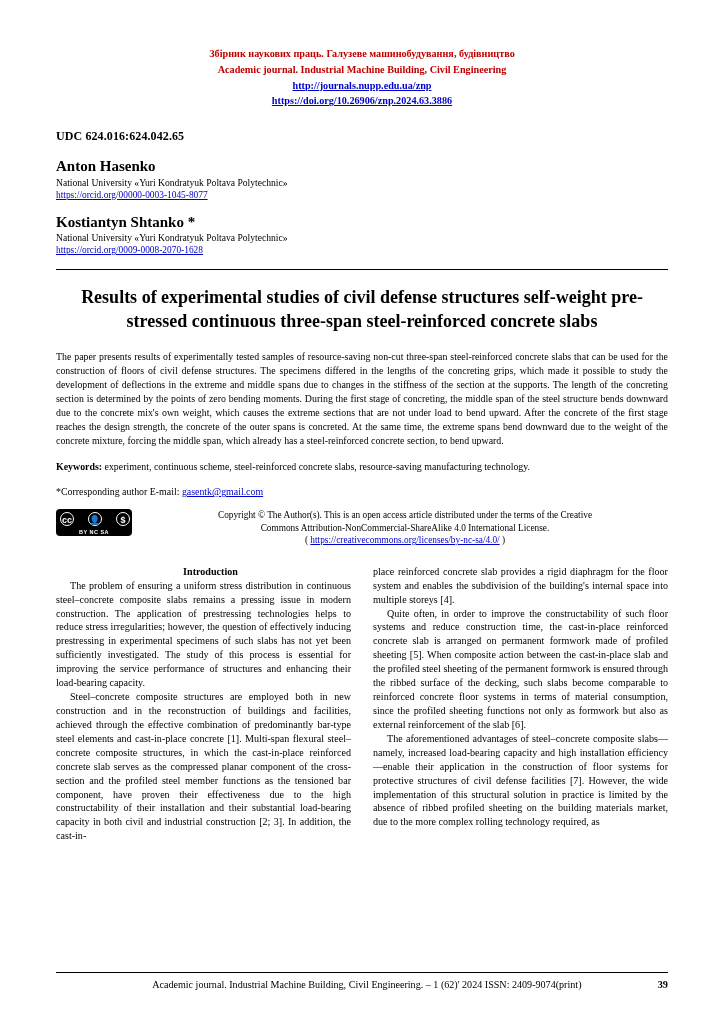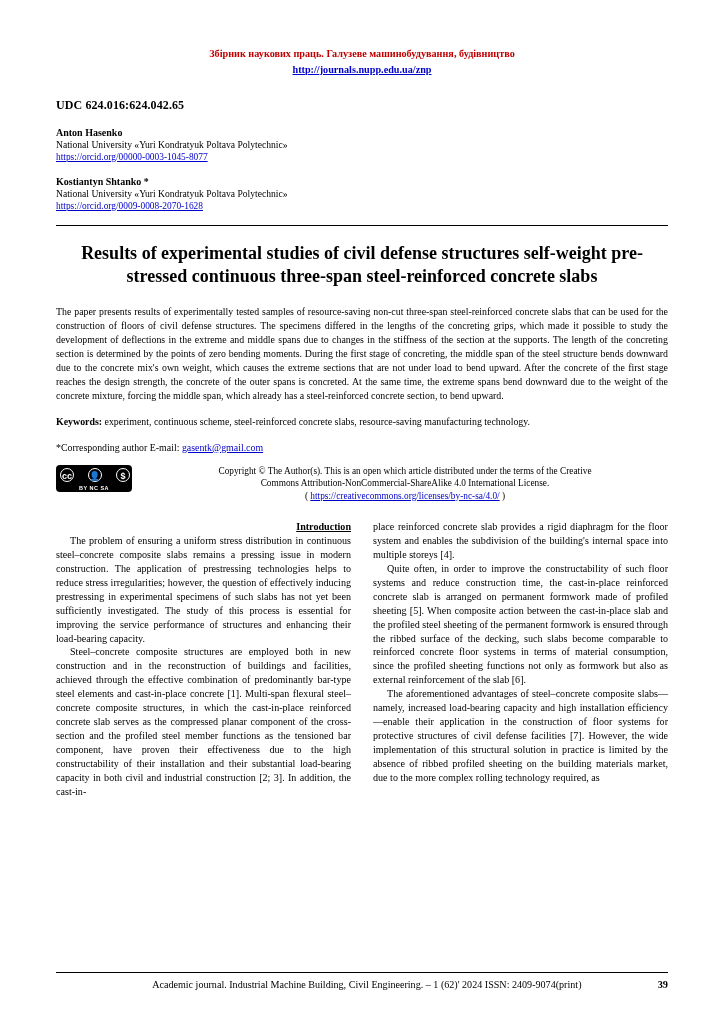--- a/index.html
+++ b/index.html
@@ -35,21 +35,21 @@
   .udc {
     margin-top: 20px;
     font-size: 12px;
     font-weight: bold;
     letter-spacing: 0.1px;
   }
   .author-block {
     margin-top: 13px;
   }
   .author-name {
-    font-size: 10px;
+    font-size: 15px;
     font-weight: bold;
     line-height: 1.3;
   }
   .author-affil {
     font-size: 9.6px;
     line-height: 1.35;
   }
   .author-orcid {
     font-size: 9.4px;
   }
@@ -162,22 +162,21 @@
     text-align: justify;
   }
   .col p {
     margin: 0;
     text-indent: 14px;
   }
   .col p.sec-head {
     text-indent: 14px;
     font-weight: bold;
     margin-top: 10px;
-    text-align: right;
-    text-decoration: underline;
+    text-align: center;
   }
   .col p.first-head {
     margin-top: 0;
   }
   .footer {
     position: absolute;
     left: 56px;
     right: 56px;
     bottom: 34px;
   }
@@ -201,21 +200,23 @@
     font-size: 10.3px;
   }
 </style>
 </head>
 <body>
 
 <div class="page">
 
   <div class="journal-header">
     <div class="ln1">Збірник наукових праць. Галузеве машинобудування, будівництво</div>
+    <div class="ln2">Academic journal. Industrial Machine Building, Civil Engineering</div>
     <div><a href="#">http://journals.nupp.edu.ua/znp</a></div>
+    <div><a href="#">https://doi.org/10.26906/znp.2024.63.3886</a></div>
   </div>
 
   <div class="udc">UDC 624.016:624.042.65</div>
 
   <div class="author-block">
     <div class="author-name">Anton Hasenko</div>
     <div class="author-affil">National University «Yuri Kondratyuk Poltava Polytechnic»</div>
     <div class="author-orcid"><a href="#">https://orcid.org/00000-0003-1045-8077</a></div>
   </div>
 
@@ -239,21 +240,21 @@
     <div class="cc-badge">
       <div class="circles">
         <div class="c">cc</div>
         <div class="c">👤</div>
         <div class="c">$</div>
         <div class="c">↺</div>
       </div>
       <div class="strip">BY  NC  SA</div>
     </div>
     <div class="license-text">
-      <div>Copyright © The Author(s). This is an open which article distributed under the terms of the Creative</div>
+      <div>Copyright © The Author(s). This is an open access article distributed under the terms of the Creative</div>
       <div>Commons Attribution-NonCommercial-ShareAlike 4.0 International License.</div>
       <div><span>( </span><a href="#">https://creativecommons.org/licenses/by-nc-sa/4.0/</a><span> )</span></div>
     </div>
   </div>
 
   <div class="columns">
     <div class="col">
       <p class="sec-head first-head">Introduction</p>
       <p>The problem of ensuring a uniform stress distribution in continuous steel–concrete composite slabs remains a pressing issue in modern construction. The application of prestressing technologies helps to reduce stress irregularities; however, the question of effectively inducing prestressing in experimental specimens of such slabs has not yet been sufficiently investigated. The study of this process is essential for improving the service performance of structures and enhancing their load-bearing capacity.</p>
       <p>Steel–concrete composite structures are employed both in new construction and in the reconstruction of buildings and facilities, achieved through the effective combination of predominantly bar-type steel elements and cast-in-place concrete [1]. Multi-span flexural steel–concrete composite structures, in which the cast-in-place reinforced concrete slab serves as the compressed planar component of the cross-section and the profiled steel member functions as the tensioned bar component, have proven their effectiveness due to the high constructability of their installation and their substantial load-bearing capacity in both civil and industrial construction [2; 3]. In addition, the cast-in-</p>

